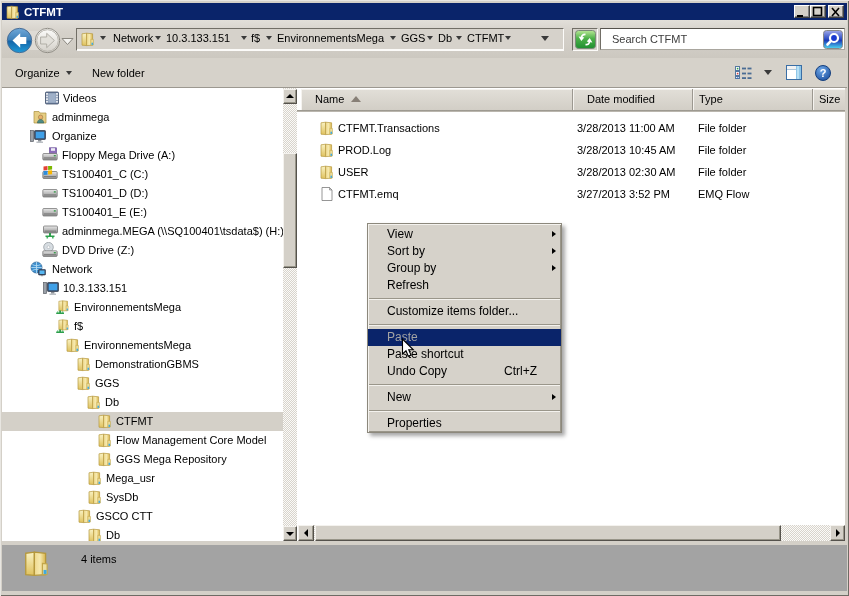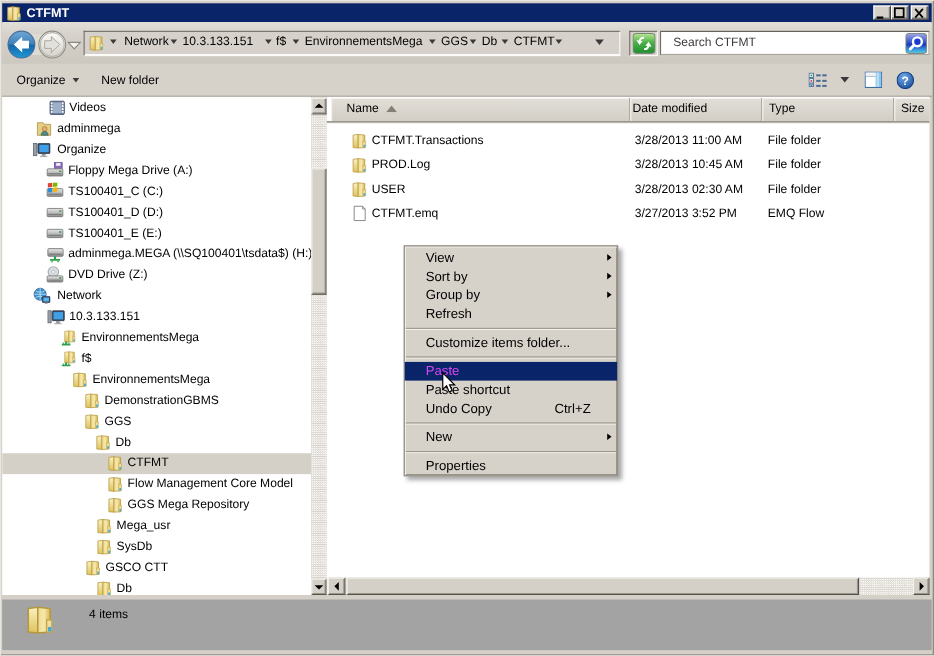--- a/index.html
+++ b/index.html
@@ -437,21 +437,21 @@
       </svg></div>
 <div class="sbtn" style="left:283px;top:526px;width:14px;height:15px"><svg width="12" height="13">
         <path d="M6 9 L10 5 L2 5 Z" fill="#000"></path>
       </svg></div>
 <div class="sbtn" style="left:283px;top:153px;width:14px;height:115px"></div>
 
 <div id="rpane" class="abs">
   <div class="hcol" style="left:4px;width:272px"><span style="margin-left:14px">Name</span><svg style="position:absolute;left:50px;top:7px" width="10" height="6">
           <path d="M5 0 L10 6 L0 6 Z" fill="#877F76"></path>
         </svg></div>
-  <div class="hcol" style="left:276px;width:120px"><span style="margin-left:2px">Date modified</span></div>
+  <div class="hcol" style="left:276px;width:120px"><span style="margin-left:14px">Date modified</span></div>
   <div class="hcol" style="left:396px;width:120px"><span style="margin-left:6px">Type</span></div>
   <div class="hcol" style="left:516px;width:32px;border-right:none"><span style="margin-left:6px">Size</span></div>
   <div class="abs" style="left:0;top:22px;width:548px;height:2px;background:linear-gradient(#8F8B82,#C9C5BD)"></div>
   <div class="frow" style="top:29px;left:0;width:548px">
         <svg class="abs" style="left:22px;top:3px" width="16" height="16">
           <use href="#i-folder"></use>
         </svg>
         <span class="abs" style="left:41px">CTFMT.Transactions</span>
         <span class="abs" style="left:280px">3/28/2013 11:00 AM</span>
         <span class="abs" style="left:401px">File folder</span>
@@ -501,21 +501,21 @@
 
 <div id="menu" class="abs">
   <div style="height:2px"></div>
   <div class="mi">View<span class="marr"></span></div>
   <div class="mi">Sort by<span class="marr"></span></div>
   <div class="mi">Group by<span class="marr"></span></div>
   <div class="mi">Refresh</div>
   <div class="msep"></div>
   <div class="mi">Customize items folder...</div>
   <div class="msep"></div>
-  <div class="mi" style="background:#0A246A;color:#d946ef">Paste</div>
+  <div class="mi" style="background:#0A246A;color:#a3a3a3">Paste</div>
   <div class="mi">Paste shortcut</div>
   <div class="mi">Undo Copy<span style="position:absolute;right:24px">Ctrl+Z</span></div>
   <div class="msep"></div>
   <div class="mi">New<span class="marr"></span></div>
   <div class="msep"></div>
   <div class="mi">Properties</div>
 </div>
 
 <svg class="abs" style="left:401px;top:338px" width="16" height="21">
   <path d="M1.5 1 L1.5 16 L5 12.8 L7.3 18.3 L10 17.1 L7.7 11.8 L12.3 11.8 Z" fill="#fff" stroke="#000" stroke-width="1.1"></path>

